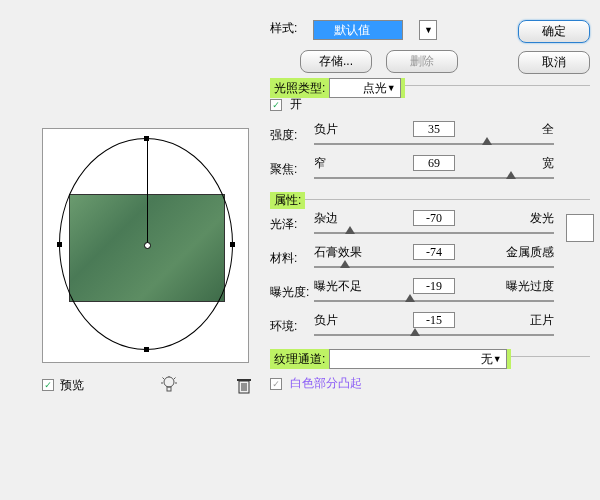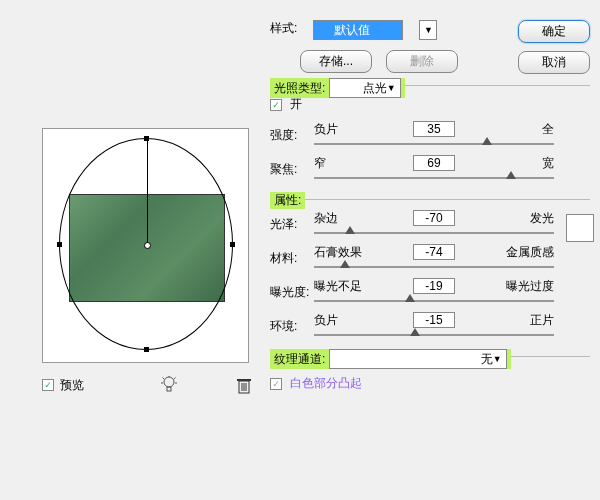--- a/index.html
+++ b/index.html
@@ -37,21 +37,21 @@
 .select-sm { width: 72px; }
 .select-lg { width: 178px; }
 .arrow { font-size: 9px; }
 
 .slider-row { display: flex; align-items: center; margin-bottom: 6px; }
 .slider-row .lbl { width: 44px; }
 .slider-body { flex: 1; position: relative; }
 .slider-top { display: flex; align-items: center; justify-content: space-between; position: relative; height: 16px; }
 .slider-minmax-left { position: absolute; left: 0; top: 0; }
 .slider-minmax-right { position: absolute; right: 0; top: 0; }
-.slider-val { width: 42px; height: 16px; border: 1px solid #888; background: #fff; text-align: center; line-height: 14px; margin: 0 auto; }
+.slider-val { width: 42px; height: 16px; border: 1px solid #888; background: #fff; text-align: center; line-height: 14px; margin: 0 auto; font-family: Liberation Serif, serif; }
 .slider-track { position: relative; height: 10px; margin-top: 2px; }
 .track-line { position: absolute; left: 0; right: 0; top: 4px; height: 2px; background: #999; }
 .thumb-up { position: absolute; top: -2px; width: 0; height: 0; border-left: 5px solid transparent; border-right: 5px solid transparent; border-bottom: 8px solid #555; transform: translateX(-5px); }
 
 .swatch { width: 28px; height: 28px; background: #fff; border: 1px solid #888; position: absolute; }
 .swatch1 { right: -4px; top: 128px; }
 
 .checkbox { width: 12px; height: 12px; border: 1px solid #888; background: #fff; display: inline-flex; align-items: center; justify-content: center; font-size: 9px; color: #2a5; }
 .label-txt { display: inline-block; }
 

